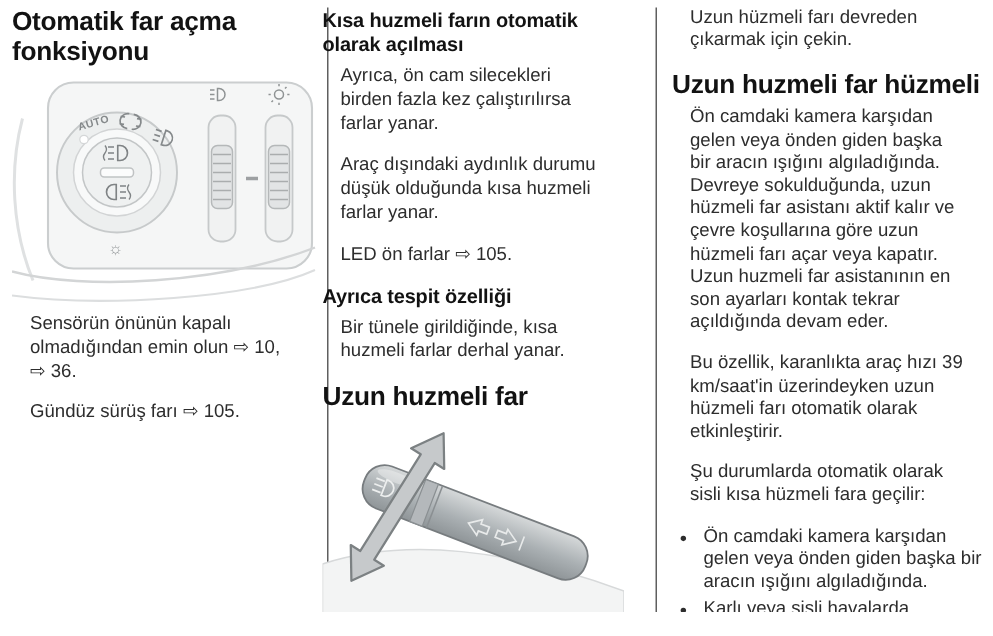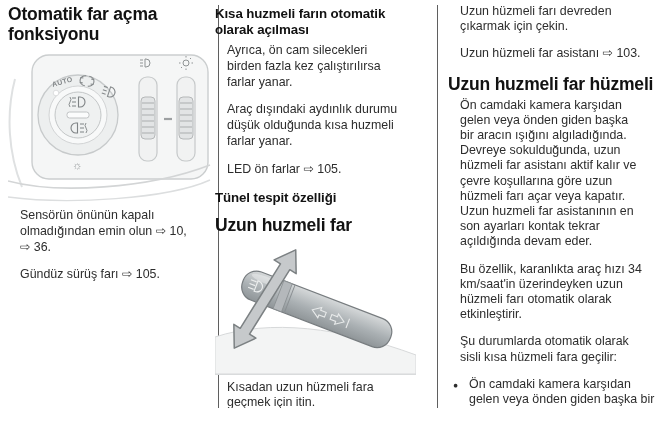--- a/index.html
+++ b/index.html
@@ -110,21 +110,22 @@
 
     <p class="mt5">Sensörün önünün kapalı olmadığından emin olun ⇨ 10, ⇨ 36.</p>
     <p class="mt5">Gündüz sürüş farı ⇨ 105.</p>
   </div>
 
   <div class="col" id="col-mid">
     <h2 class="mt6">Kısa huzmeli farın otomatik olarak açılması</h2>
     <p class="mt5">Ayrıca, ön cam silecekleri birden fazla kez çalıştırılırsa farlar yanar.</p>
     <p class="mt5">Araç dışındaki aydınlık durumu düşük olduğunda kısa huzmeli farlar yanar.</p>
     <p class="mt5">LED ön farlar ⇨ 105.</p>
-    <h2 class="mt11">Tünel tespit özelliği</h2>
+    <h2 class="mt11">Ayrıca tespit özelliği</h2>
+    <p class="mt5">Bir tünele girildiğinde, kısa huzmeli farlar derhal yanar.</p>
     <h1 class="mt9">Uzun huzmeli far</h1>
 
     <div class="figure mt6" id="fig-stalk-wrap">
       <svg width="201" height="133" viewBox="0 0 201 133">
         <defs>
           <linearGradient id="stalkGrad" x1="0" y1="0" x2="0" y2="1">
             <stop offset="0" stop-color="#d6d9da"></stop>
             <stop offset="0.55" stop-color="#aab0b3"></stop>
             <stop offset="1" stop-color="#8f9598"></stop>
           </linearGradient>
@@ -158,24 +159,23 @@
           <polygon points="-58,0 -38,-13 -38,-5.5 38,-5.5 38,-13 58,0 38,13 38,5.5 -38,5.5 -38,13" fill="#c6c9cb" stroke="#7c8183" stroke-width="1.5" stroke-linejoin="round"></polygon>
         </g>
       </svg>
     </div>
 
     <p class="mt5">Kısadan uzun hüzmeli fara geçmek için itin.</p>
   </div>
 
   <div class="col" id="col-right">
     <p class="mt4">Uzun hüzmeli farı devreden çıkarmak için çekin.</p>
-    <p class="mt4">Uzun hüzmeli far asistanı ⇨ 103.</p>
     <h1 class="mt10">Uzun huzmeli far hüzmeli</h1>
     <p class="mt4">Ön camdaki kamera karşıdan gelen veya önden giden başka bir aracın ışığını algıladığında. Devreye sokulduğunda, uzun hüzmeli far asistanı aktif kalır ve çevre koşullarına göre uzun hüzmeli farı açar veya kapatır. Uzun huzmeli far asistanının en son ayarları kontak tekrar açıldığında devam eder.</p>
-    <p class="mt5">Bu özellik, karanlıkta araç hızı 34 km/saat'in üzerindeyken uzun hüzmeli farı otomatik olarak etkinleştirir.</p>
+    <p class="mt5">Bu özellik, karanlıkta araç hızı 39 km/saat'in üzerindeyken uzun hüzmeli farı otomatik olarak etkinleştirir.</p>
     <p class="mt5">Şu durumlarda otomatik olarak sisli kısa hüzmeli fara geçilir:</p>
     <ul class="bullets">
       <li>Ön camdaki kamera karşıdan gelen veya önden giden başka bir aracın ışığını algıladığında.</li>
       <li>Karlı veya sisli havalarda.</li>
     </ul>
   </div>
 
 </div>
 
 </body></html>

